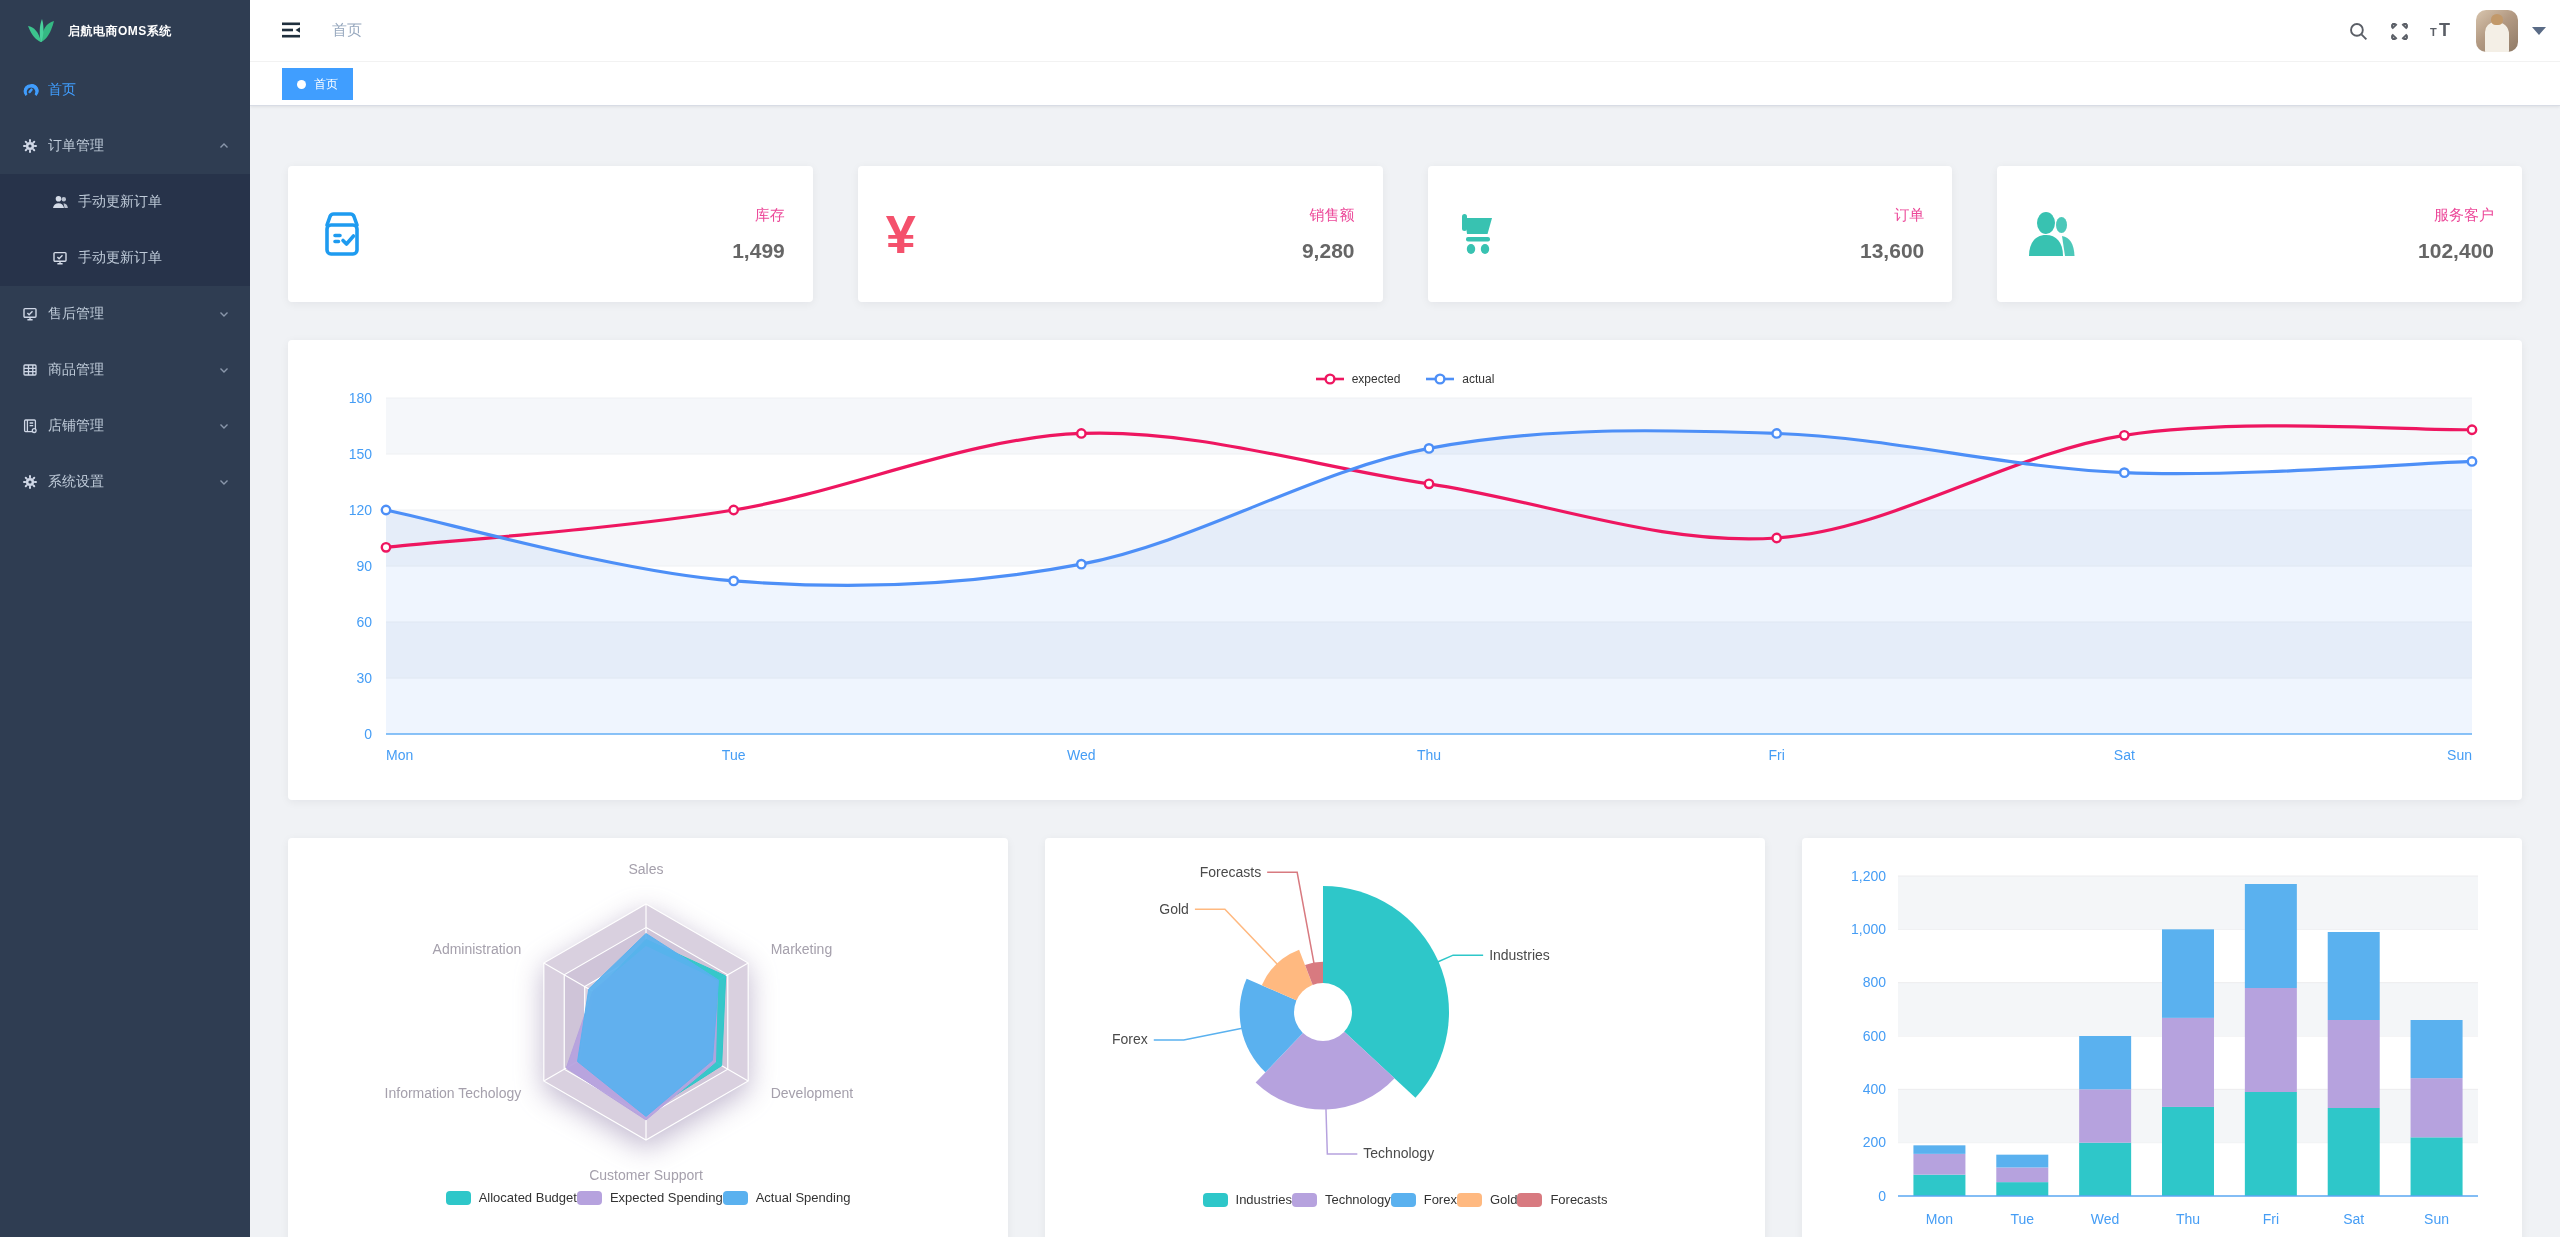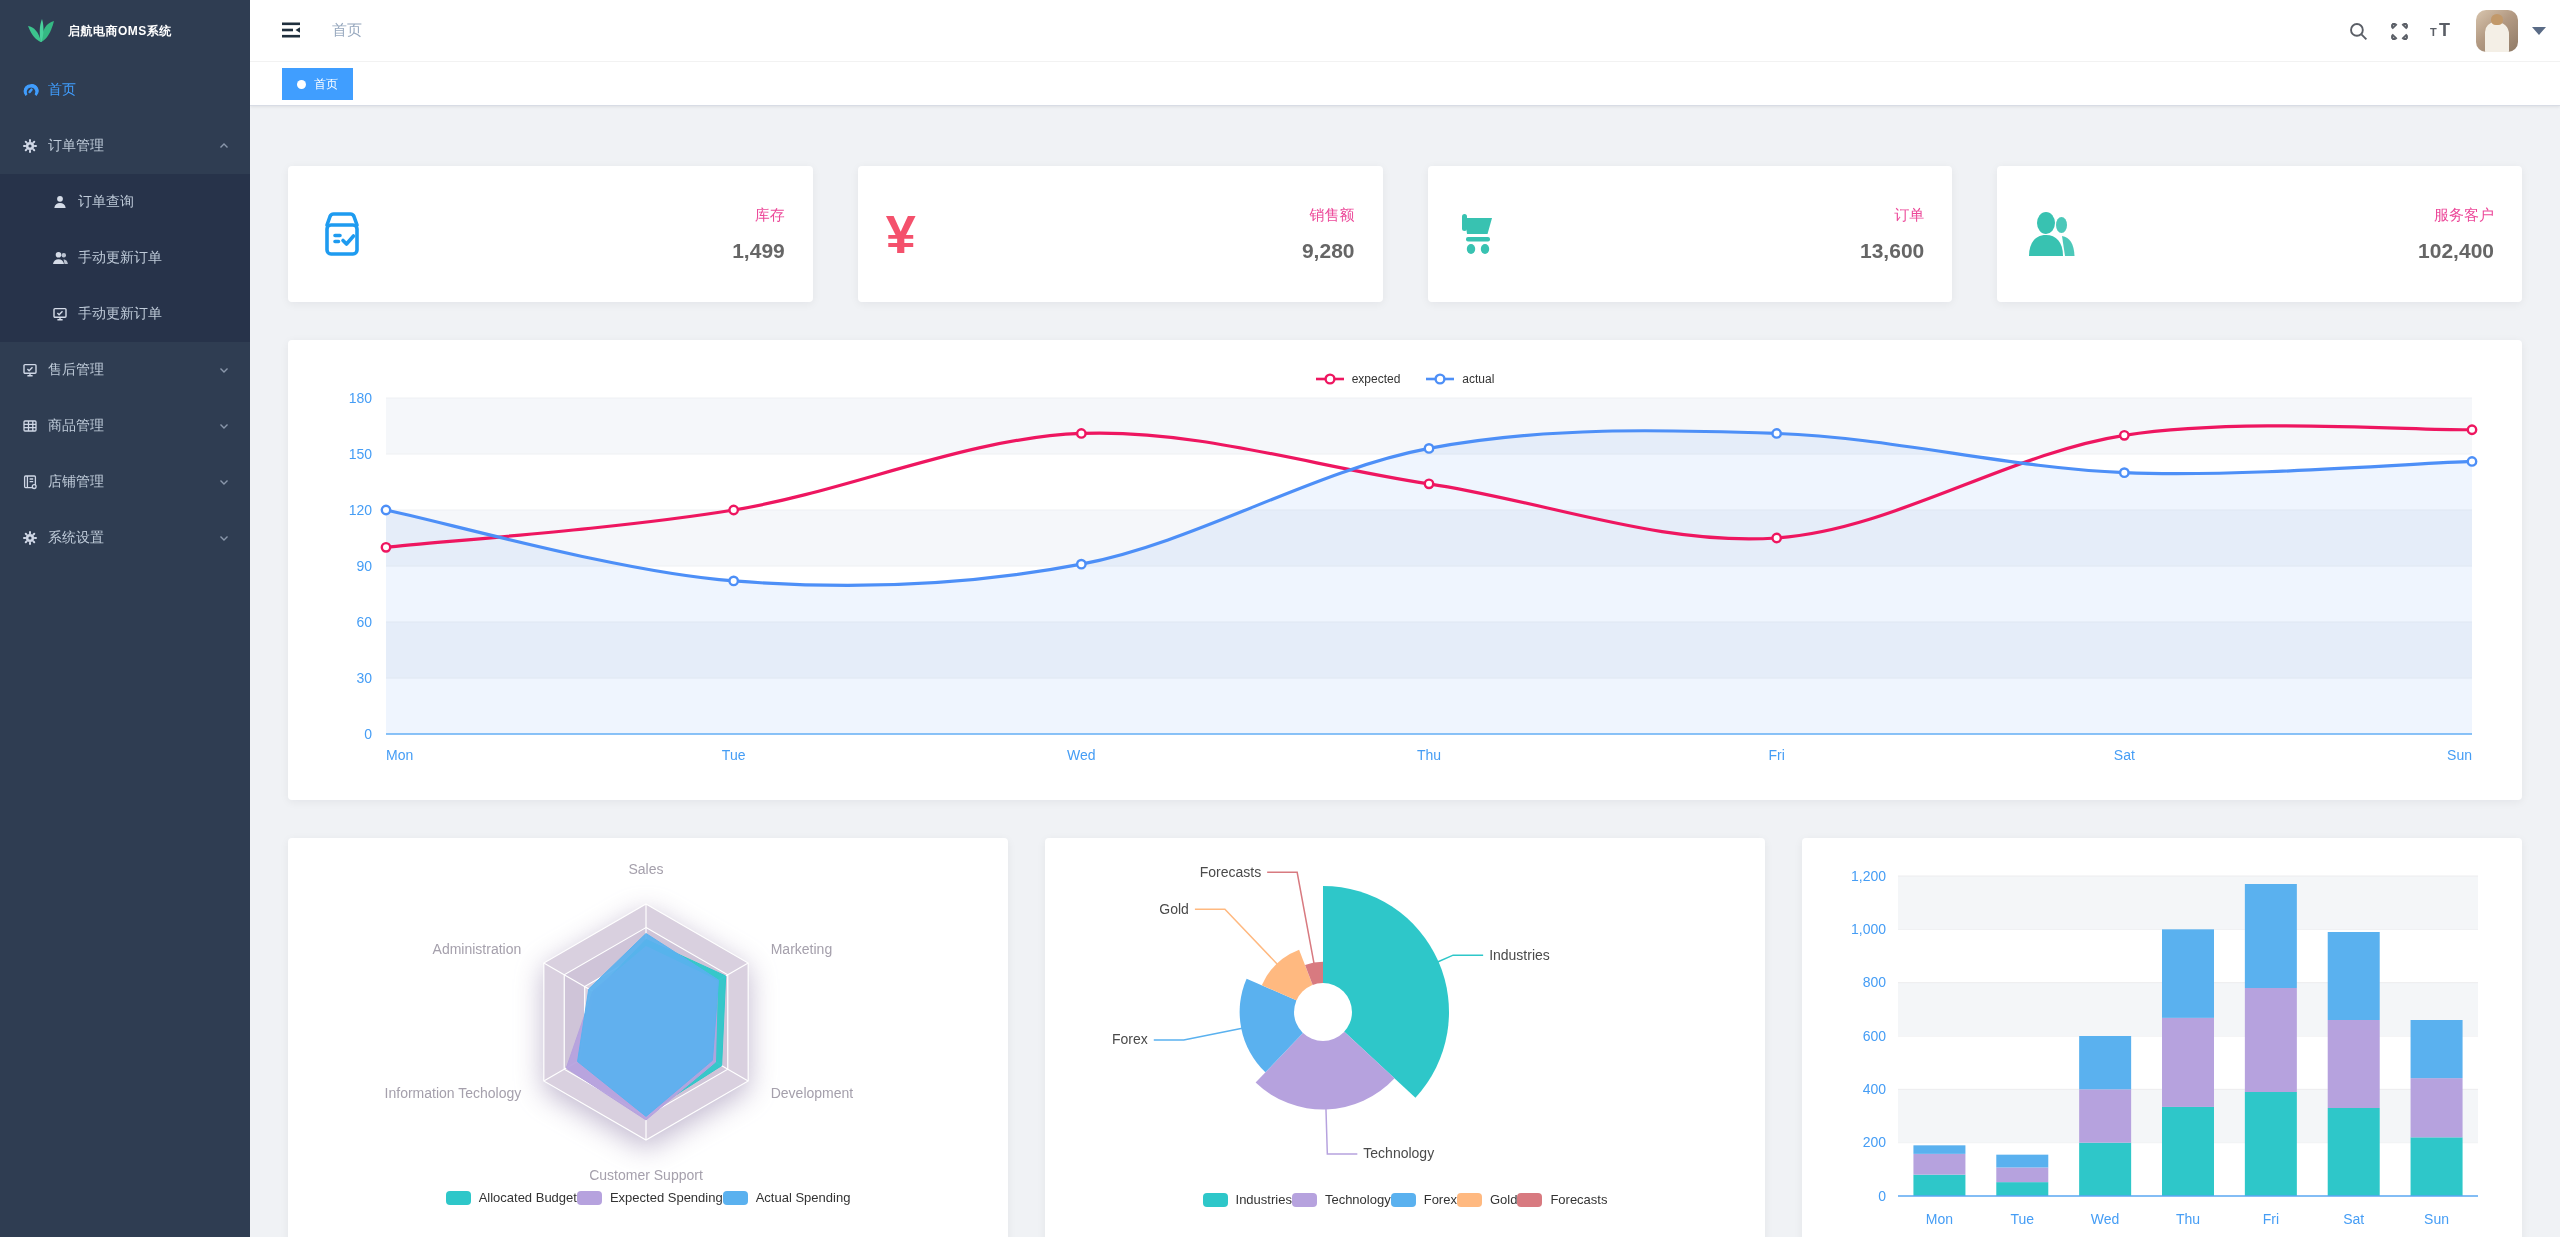--- a/index.html
+++ b/index.html
@@ -116,29 +116,20 @@
     </span>
     <span>订单管理</span>
     <span class="chev">
       <svg width="12" height="12" viewBox="0 0 12 12">
           <polyline points="2.5,7.5 6,4 9.5,7.5" fill="none" stroke="#8a97ab" stroke-width="1.4"></polyline>
         </svg>
     </span>
   </div>
 
   <div class="submenu">
-    <div class="s-item">
-      <span class="ic">
-        <svg width="16" height="16" viewBox="0 0 16 16" fill="#d5dce8">
-          <circle cx="8" cy="4.8" r="2.9"></circle>
-            <path d="M2.3 14c.4-3.2 2.8-5 5.7-5s5.3 1.8 5.7 5z"></path>
-        </svg>
-      </span>
-      <span>订单查询</span>
-    </div>
     <div class="s-item">
       <span class="ic">
         <svg width="17" height="16" viewBox="0 0 17 16" fill="#d5dce8">
           <circle cx="6.5" cy="4.8" r="2.8"></circle>
             <path d="M1 14c.4-3 2.6-4.8 5.5-4.8S11.6 11 12 14z"></path>
           <circle cx="11.8" cy="5.2" r="2.2" opacity=".85"></circle>
             <path d="M11.5 9.2c2.3.2 4 1.8 4.4 4.8h-3.4" opacity=".85"></path>
         </svg>
       </span>
       <span>手动更新订单</span>

